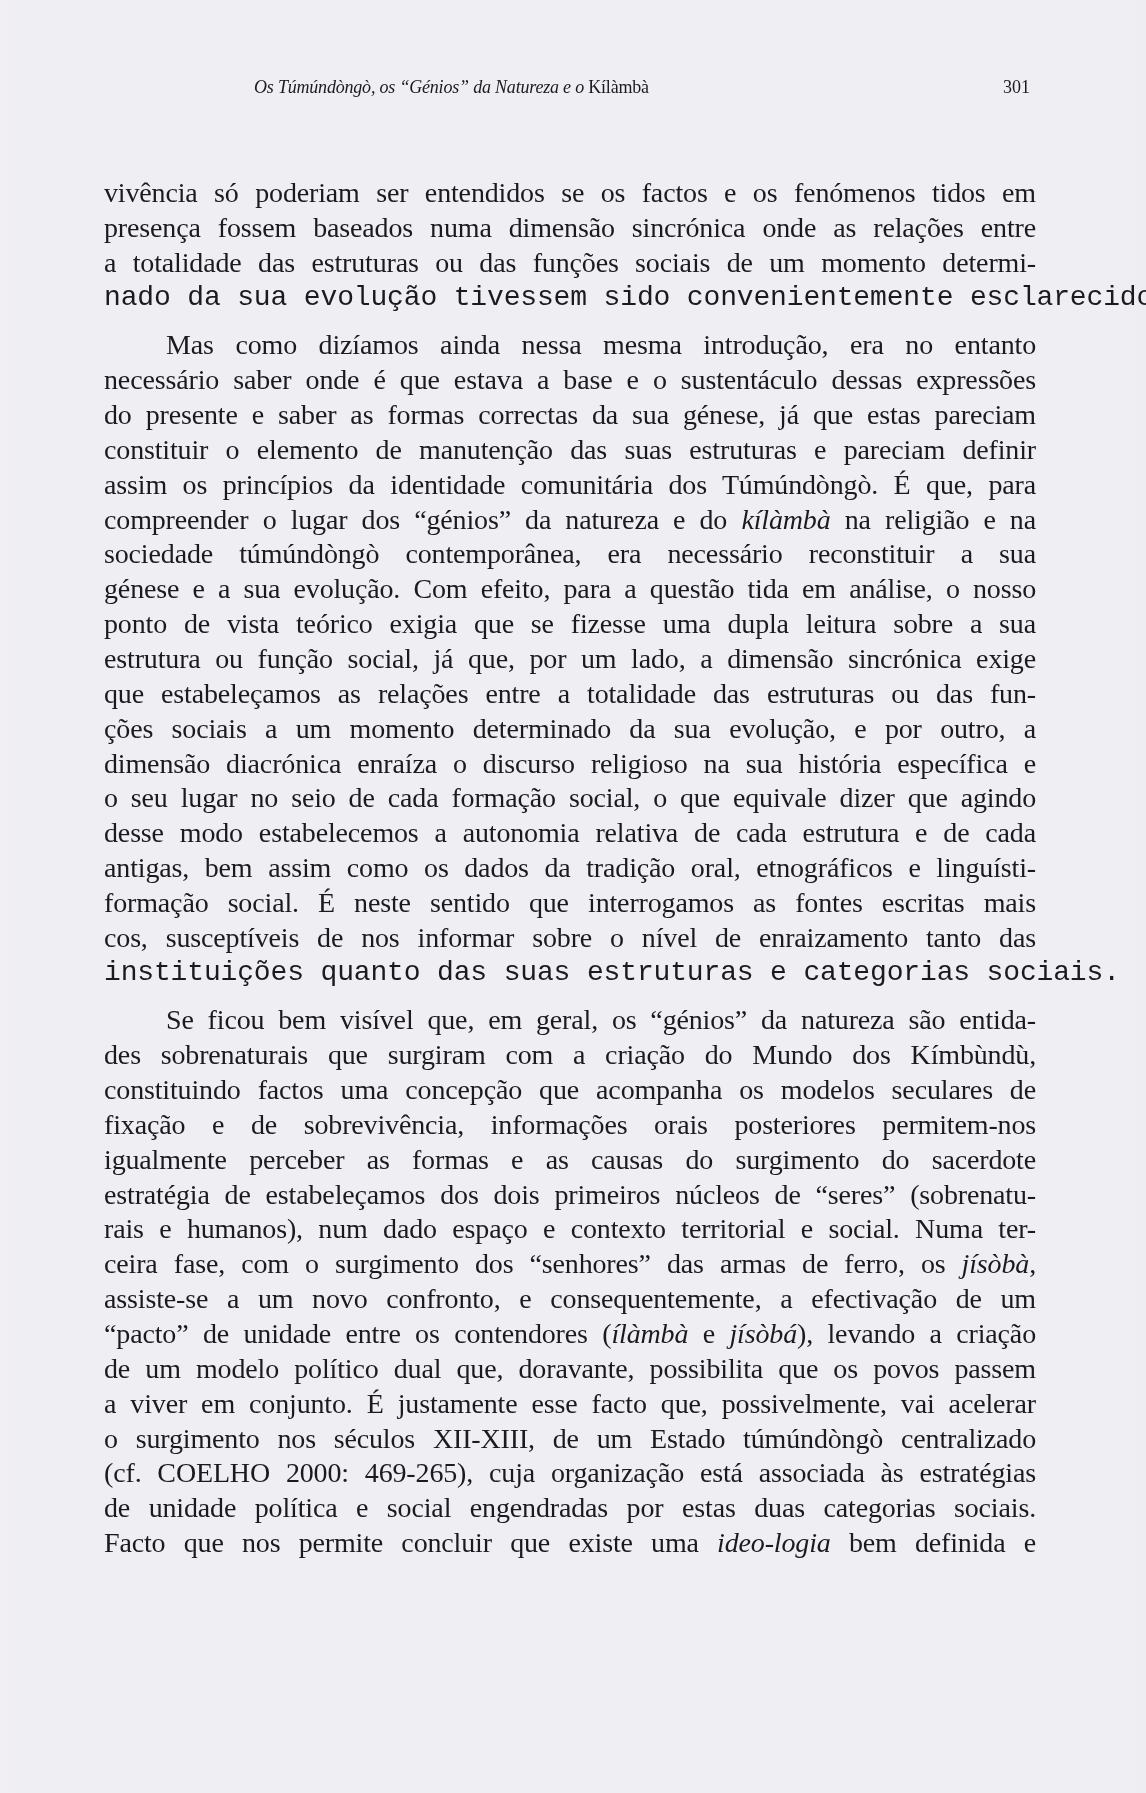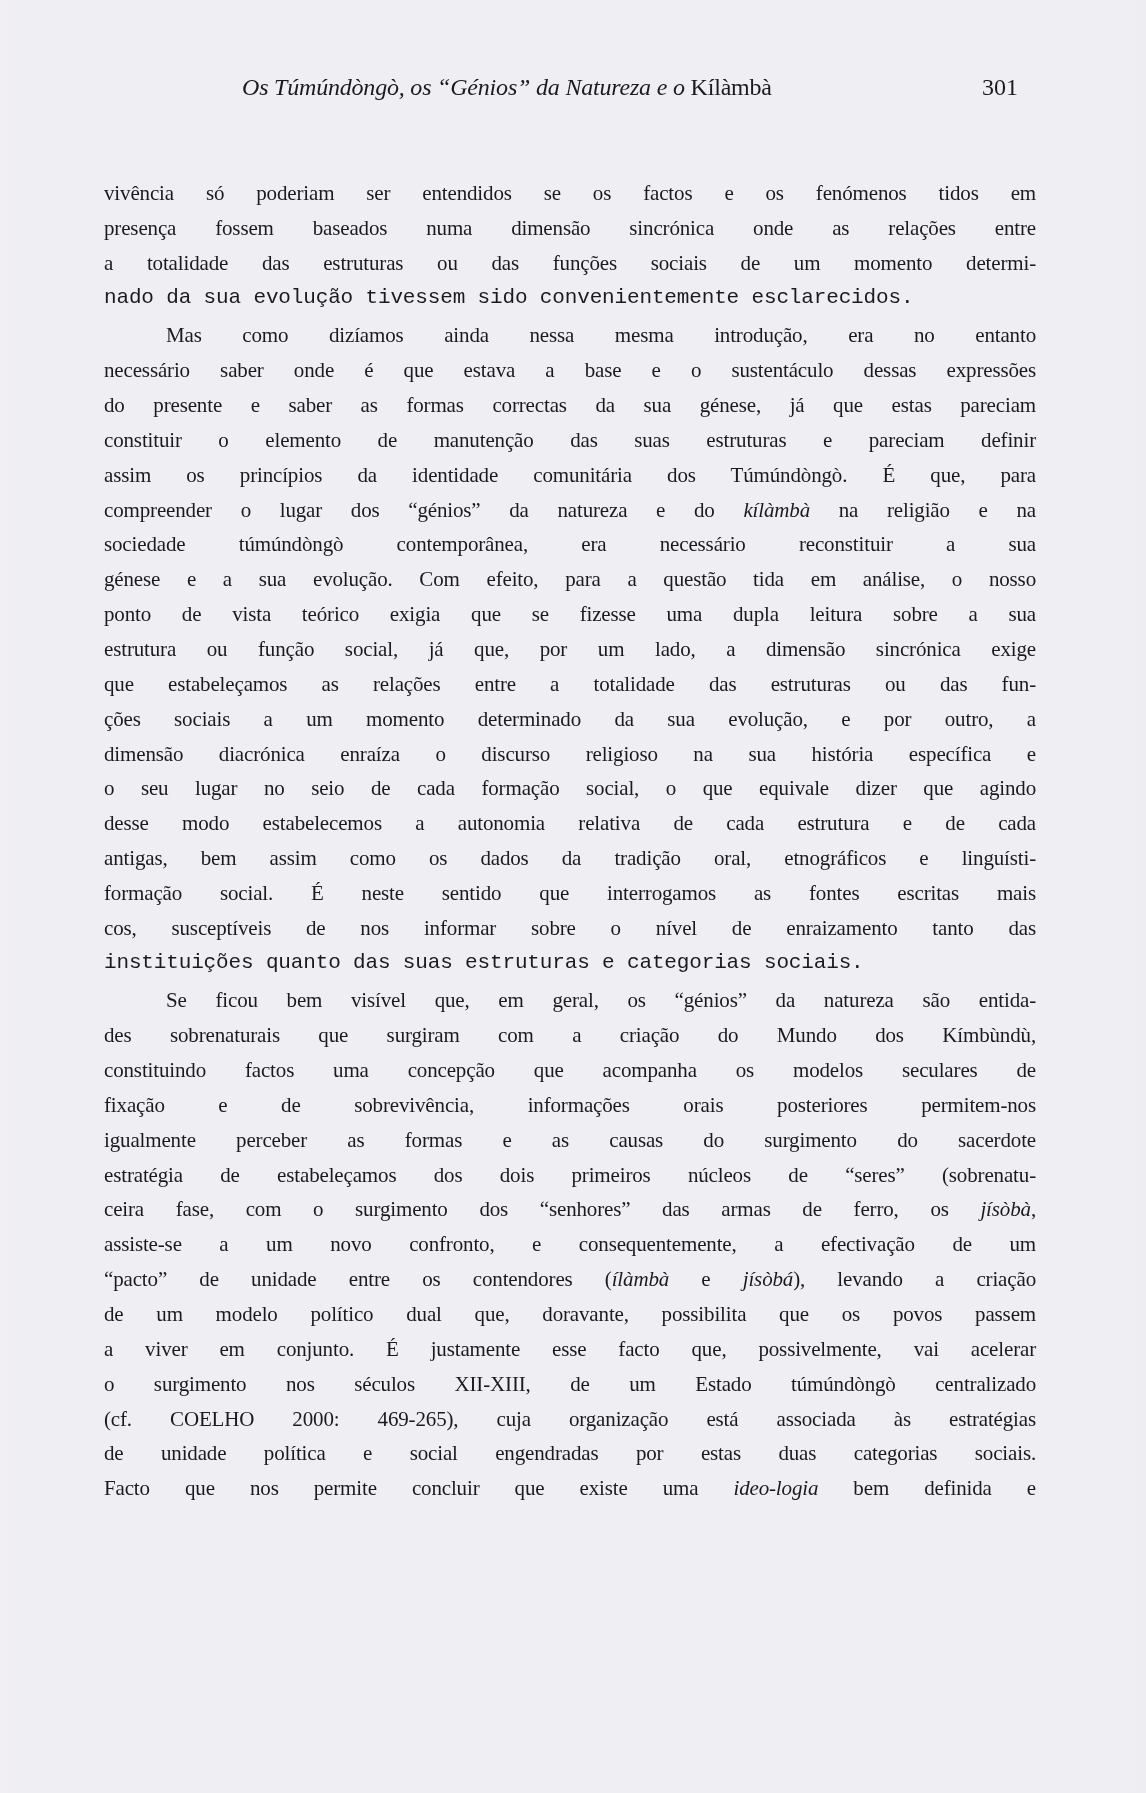--- a/index.html
+++ b/index.html
@@ -17,25 +17,25 @@
     }
     .page {
       position: absolute;
       left: 0; top: 0;
       width: 1146px;
       height: 1793px;
       background: linear-gradient(90deg, #f1eff2 0px, #efeef3 20px, #efeef3 1126px, #eeedf2 1146px);
     }
     .running-head {
       position: absolute;
-      left: 104px;
+      left: 116px;
       top: 70px;
       width: 932px;
       height: 34px;
-      font-size: 24px;
+      font-size: 18px;
       line-height: 34px;
       text-decoration: underline;
     }
     .running-title {
       position: absolute;
       left: 138px;
       top: 0;
       white-space: nowrap;
       font-style: italic;
       letter-spacing: -0.2px;
@@ -47,35 +47,35 @@
       position: absolute;
       right: 18px;
       top: 0;
       white-space: nowrap;
     }
     .body-text {
       position: absolute;
       left: 104px;
       top: 176px;
       width: 932px;
-      font-size: 21px;
+      font-size: 28px;
       line-height: 34.85px;
       text-align: justify;
       hyphens: manual;
       letter-spacing: -0.15px;
       word-spacing: 0px;
     }
     .para {
       margin: 0;
     }
     .para + .para {
       margin-top: 0px;
     }
     .para.gap-before {
-      margin-top: 3px;
+      margin-top: 13px;
     }
     .line {
       display: block;
       text-align: justify;
       text-align-last: justify;
       white-space: nowrap;
       overflow: visible;
       height: 34.85px;
     }
     .line.last {
@@ -127,20 +127,21 @@
         <span class="line"><span>cos, susceptíveis de nos informar sobre o nível de enraizamento tanto das</span></span>
         <span class="line last"><span>instituições quanto das suas estruturas e categorias sociais.</span></span>
       </div>
       <div class="para gap-before">
         <span class="line first"><span>Se ficou bem visível que, em geral, os “génios” da natureza são entida-</span></span>
         <span class="line"><span>des sobrenaturais que surgiram com a criação do Mundo dos Kímbùndù,</span></span>
         <span class="line"><span>constituindo factos uma concepção que acompanha os modelos seculares de</span></span>
         <span class="line"><span>fixação e de sobrevivência, informações orais posteriores permitem-nos</span></span>
         <span class="line"><span>igualmente perceber as formas e as causas do surgimento do sacerdote</span></span>
         <span class="line"><span>estratégia de estabeleçamos dos dois primeiros núcleos de “seres” (sobrenatu-</span></span>
+        <span class="line"><span>rais e humanos), num dado espaço e contexto territorial e social. Numa ter-</span></span>
         <span class="line"><span>ceira fase, com o surgimento dos “senhores” das armas de ferro, os </span><em>jísòbà</em><span>,</span></span>
         <span class="line"><span>assiste-se a um novo confronto, e consequentemente, a efectivação de um</span></span>
         <span class="line"><span>“pacto” de unidade entre os contendores (</span><em>ílàmbà</em><span> e </span><em>jísòbá</em><span>), levando a criação</span></span>
         <span class="line"><span>de um modelo político dual que, doravante, possibilita que os povos passem</span></span>
         <span class="line"><span>a viver em conjunto. É justamente esse facto que, possivelmente, vai acelerar</span></span>
         <span class="line"><span>o surgimento nos séculos XII-XIII, de um Estado túmúndòngò centralizado</span></span>
         <span class="line"><span>(cf. COELHO 2000: 469-265), cuja organização está associada às estratégias</span></span>
         <span class="line"><span>de unidade política e social engendradas por estas duas categorias sociais.</span></span>
         <span class="line"><span>Facto que nos permite concluir que existe uma </span><em>ideo-logia</em><span> bem definida e</span></span>
       </div>

